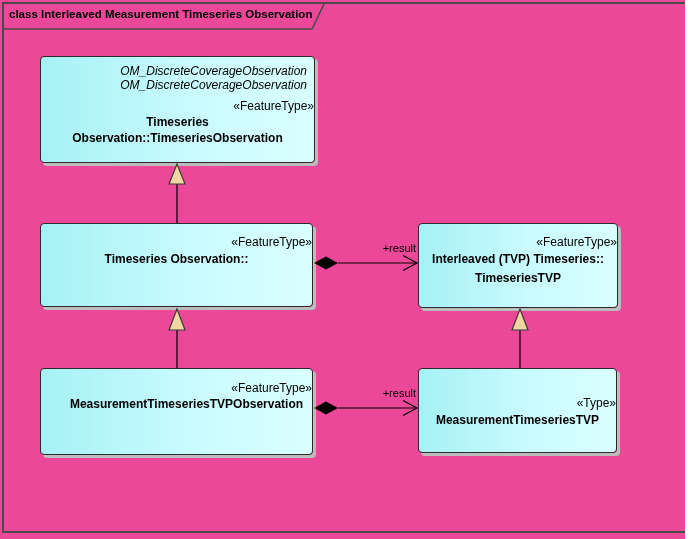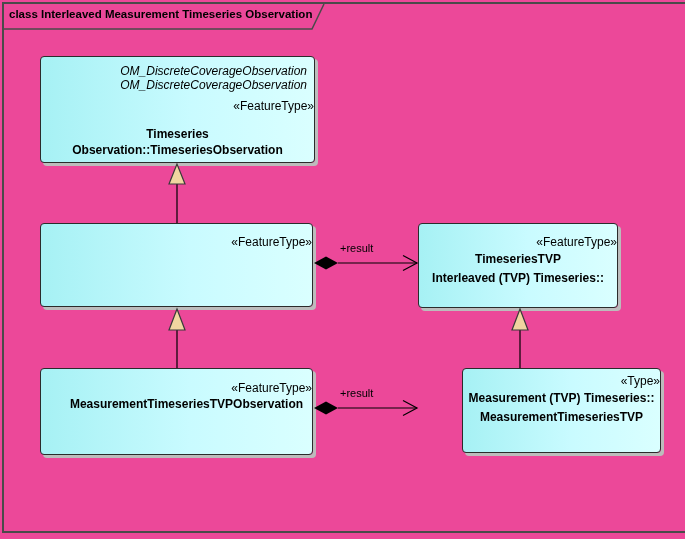--- a/index.html
+++ b/index.html
@@ -41,35 +41,36 @@
     background: linear-gradient(90deg, #a6f1f4 0%, #c9fbff 55%, #daffff 100%);
     box-shadow: 3px 3px 0 #bcbcbc;
     text-align: center;
     font-size: 12px;
     line-height: 14px;
   }
   .b1 { left: 40px;  top: 56px;  width: 275px; height: 107px; padding-top: 7px; }
   .b2 { left: 40px;  top: 223px; width: 273px; height: 84px;  padding-top: 11px; }
   .b3 { left: 418px; top: 223px; width: 200px; height: 85px;  padding-top: 11px; }
   .b4 { left: 40px;  top: 368px; width: 273px; height: 87px;  padding-top: 12px; }
-  .b5 { left: 418px; top: 368px; width: 199px; height: 85px;  padding-top: 5px; margin-left: 44px; }
+  .b5 { left: 418px; top: 368px; width: 199px; height: 85px;  padding-top: 27px; }
   .inherit-line {
     text-align: right;
     padding-right: 7px;
     font-style: italic;
     line-height: 14px;
   }
   .stereotype { line-height: 15px; margin-top: 0; text-align: right; }
   .b1 .stereotype { margin-top: 7px; }
   .name-line { font-weight: bold; line-height: 19px; }
-  .b1 .name-line { line-height: 16px; margin-top: 12px; }
+  .b1 .name-line { line-height: 16px; }
   .b4 .name-line { line-height: 17px; padding-left: 20px; }
   .conn-label {
     position: absolute;
     width: 76px;
+    text-align: right;
     font-size: 11px;
     line-height: 13px;
     white-space: nowrap;
   }
   .lbl-result-top    { left: 340px; top: 242px; }
   .lbl-result-bottom { left: 340px; top: 387px; }
 </style>
 </head>
 <body>
 
@@ -81,36 +82,36 @@
 
   <div class="uml-class b1">
     <div class="inherit-line">OM_DiscreteCoverageObservation</div>
     <div class="inherit-line">OM_DiscreteCoverageObservation</div>
     <div class="stereotype">«FeatureType»</div>
     <div class="name-line">Timeseries Observation::TimeseriesObservation</div>
   </div>
 
   <div class="uml-class b2">
     <div class="stereotype">«FeatureType»</div>
+    <div class="name-line">Timeseries Observation::</div>
   </div>
 
   <div class="uml-class b3">
     <div class="stereotype">«FeatureType»</div>
+    <div class="name-line">Interleaved (TVP) Timeseries::</div>
     <div class="name-line">TimeseriesTVP</div>
-    <div class="name-line">Interleaved (TVP) Timeseries::</div>
   </div>
 
   <div class="uml-class b4">
     <div class="stereotype">«FeatureType»</div>
     <div class="name-line">MeasurementTimeseriesTVPObservation</div>
   </div>
 
   <div class="uml-class b5">
     <div class="stereotype">«Type»</div>
-    <div class="name-line">Measurement (TVP) Timeseries::</div>
     <div class="name-line">MeasurementTimeseriesTVP</div>
   </div>
 
   <div class="conn-label lbl-result-top">+result</div>
   <div class="conn-label lbl-result-bottom">+result</div>
 
   <svg class="connector-svg" viewBox="0 0 693 539" xmlns="http://www.w3.org/2000/svg">
 
     <path d="M 4 29 L 312 29 L 324 4" fill="none" stroke="#4a4a4a" stroke-width="1.5"></path>
 

